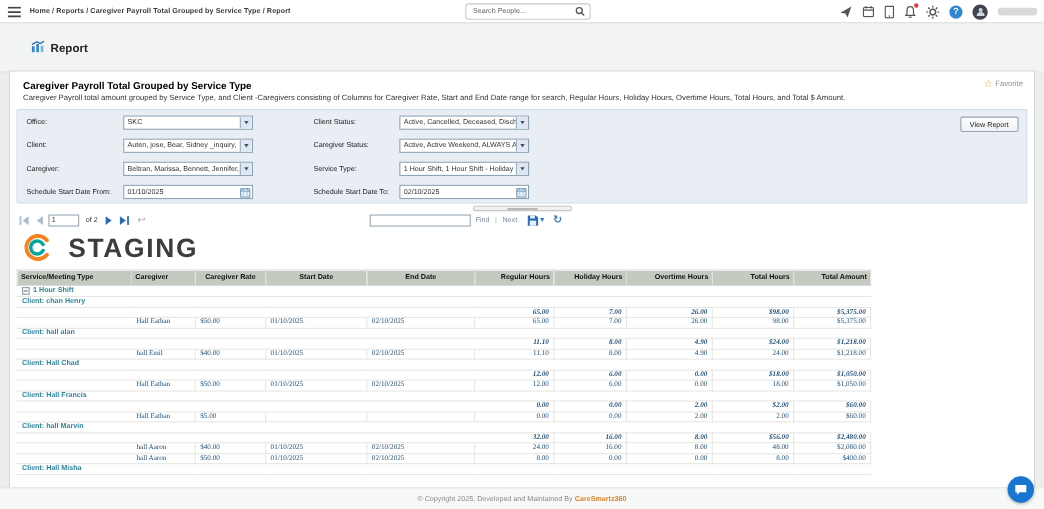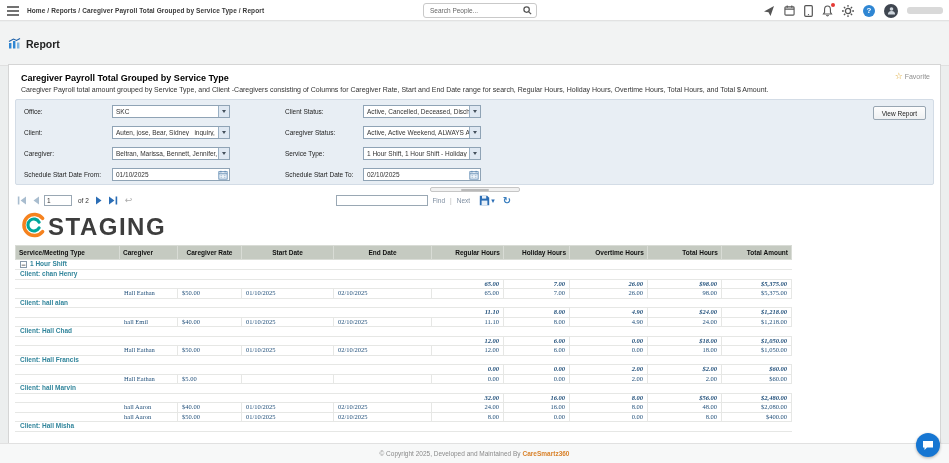--- a/index.html
+++ b/index.html
@@ -19,21 +19,21 @@
   .search-wrap input { border:none; outline:none; flex:1; font-size:6.5px; color:#555; font-family:inherit; background:transparent; min-width:0; }
   .search-wrap input::placeholder { color:#666; }
   .tb-icons { position:absolute; right:6px; top:0; height:21px; display:flex; align-items:center; gap:9px; }
   .tb-icon { position:relative; display:flex; align-items:center; justify-content:center; cursor:pointer; }
   .badge { position:absolute; top:-2px; right:-2px; width:4px; height:4px; border-radius:50%; background:#e53935; }
   .help-btn { width:12px; height:12px; border-radius:50%; background:#2f86d3; color:#fff; font-size:8px; font-weight:bold; display:flex; align-items:center; justify-content:center; line-height:1; }
   .avatar { width:14px; height:14px; border-radius:50%; background:#3f4650; display:flex; align-items:center; justify-content:center; }
   .name-pill { width:36px; height:7px; border-radius:3px; background:#d9d9d9; }
 
   
-  .page-band { position:absolute; top:22px; left:0; right:0; height:44px; background:#f2f3f3; border-bottom:1px solid #e0e0e0; display:flex; align-items:center; padding-left:8px; gap:5px; }
+  .page-band { position:absolute; top:22px; left:0; right:0; height:44px; background:#f2f3f3; border-bottom:1px solid #e0e0e0; display:flex; align-items:center; padding-left:28px; gap:5px; }
   .page-band .ttl { font-size:10.5px; font-weight:bold; color:#222; }
 
   
   .panel { position:absolute; left:8px; right:8px; top:64px; height:444px; background:#fff; border:1px solid #d5d5d5; overflow:hidden; }
   .r-title { margin:8px 12px 0; font-size:9px; font-weight:bold; color:#000; line-height:10px; }
   .fav { position:absolute; top:7px; right:10px; display:flex; align-items:center; gap:2px; cursor:pointer; }
   .fav .star { color:#dda62e; font-size:9px; line-height:9px; }
   .fav .lbl { font-size:7px; color:#8f8f8f; }
   .r-desc { margin:3px 12px 0; font-size:7px; color:#333; line-height:8px; }
 
@@ -61,21 +61,21 @@
   .of-label { margin:0 2px; color:#333; }
   .back-ico { color:#ababab; font-size:9px; line-height:9px; margin-left:3px; cursor:pointer; }
   .find-input { margin-left:200px; width:92px; height:11px; border:1px solid #9aa8b4; font-size:6.5px; padding:0 2px; font-family:inherit; }
   .find-link { color:#7d8da0; cursor:pointer; }
   .find-sep { color:#b4b4b4; margin:0 1px; }
   .export-btn { display:flex; align-items:center; gap:1px; margin-left:5px; cursor:pointer; }
   .export-caret { color:#2a6db5; font-size:7px; line-height:7px; }
   .refresh-ico { color:#3b7fbf; font-size:10px; line-height:10px; font-weight:bold; margin-left:4px; cursor:pointer; }
 
   
-  .staging { margin:4px 0 0 10px; height:30px; display:flex; align-items:center; gap:1px; }
+  .staging { margin:4px 0 0 10px; height:30px; display:flex; align-items:center; gap:15px; }
   .staging-text { font-size:24px; font-weight:bold; color:#3d3d3d; letter-spacing:1.5px; line-height:28px; }
 
   
   .report-table { border-collapse:collapse; table-layout:fixed; width:776px; margin:3px 0 0 6px; font-family:"Liberation Serif","DejaVu Serif",serif; font-size:6.5px; color:#1f4e79; }
   .report-table th { background:#c5cac1; font-family:"Liberation Sans","DejaVu Sans",sans-serif; font-weight:bold; font-size:6.5px; color:#111; border:1px solid #d9dcd6; padding:3px 3px; text-align:center; line-height:7px; white-space:nowrap; overflow:hidden; }
   .report-table th.c0, .report-table th.c1 { text-align:left; }
   .report-table th.c5, .report-table th.c6, .report-table th.c7, .report-table th.c8, .report-table th.c9 { text-align:right; }
   .report-table td { border:1px solid #e6e7e5; padding:1px 4px; line-height:6.5px; height:7px; white-space:nowrap; overflow:hidden; }
   .report-table td.num { text-align:right; }
   .report-table td.sum-val { font-style:italic; font-weight:bold; }

